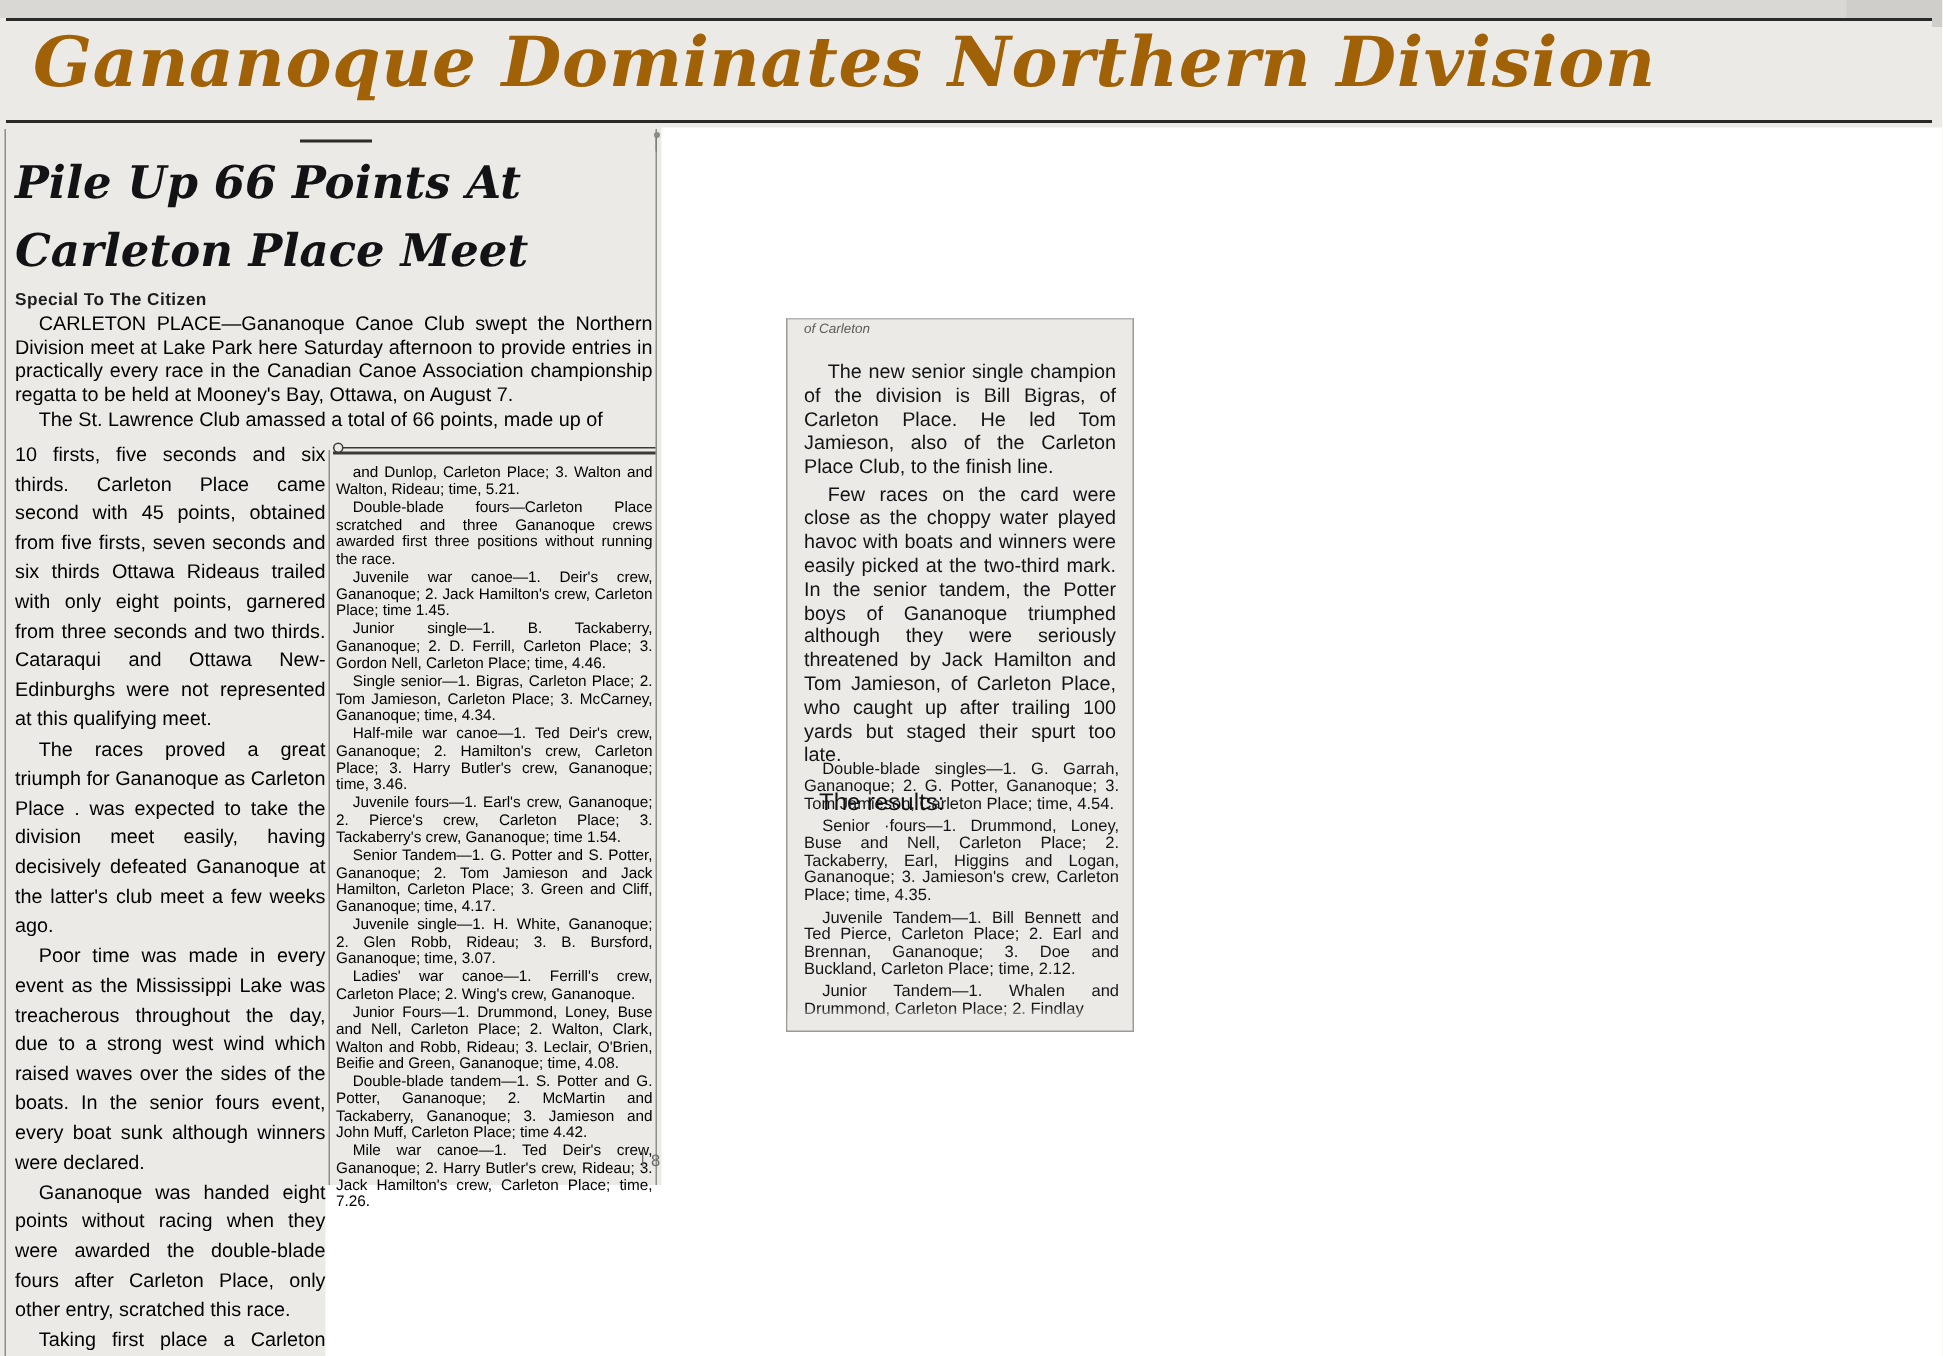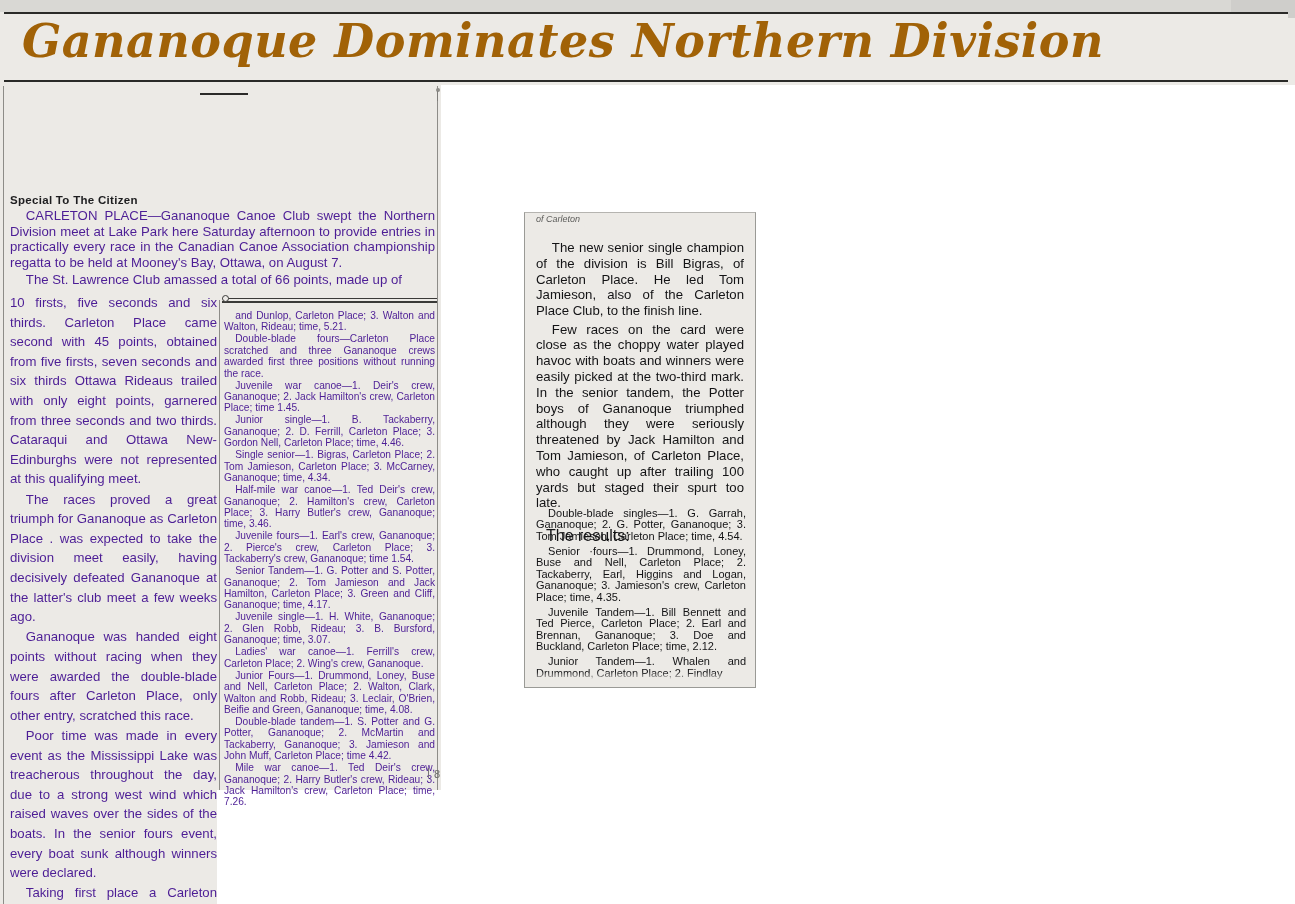--- a/index.html
+++ b/index.html
@@ -128,21 +128,21 @@
     font-weight: 700;
     font-size: 11.5px;
     letter-spacing: 0.3px;
     color: #1d1d1f;
   }
 
   
   .col {
     position: absolute;
     font-family: "Liberation Sans", sans-serif;
-    color: #4c1d95;
+    color: #000000;
     text-align: justify;
   }
   .col p {
     margin: 0 0 0.15em 0;
     text-indent: 1.2em;
   }
   .col p.noindent { text-indent: 0; }
 
   
   #lede {
@@ -287,33 +287,37 @@
 
     <div class="white-right"></div>
     <div class="white-bottom"></div>
 
     <div class="vrule" style="left:3px; top:86px; height:818px;"></div>
     <div class="vrule" style="left:437px; top:86px; height:704px;"></div>
     <div class="vrule" style="left:219px; top:300px; height:490px;"></div>
 
     <div class="deco-rule"></div>
 
+    <div class="subhead">
+      <div>Pile Up 66 Points At</div>
+      <div>Carleton Place Meet</div>
+    </div>
 
     <div class="special-line">Special To The Citizen</div>
 
     <div class="col" id="lede">
       <p>CARLETON PLACE—Gananoque Canoe Club swept the Northern Division meet at Lake Park here Saturday afternoon to provide entries in practically every race in the Canadian Canoe Association championship regatta to be held at Mooney's Bay, Ottawa, on August 7.</p>
       <p>The St. Lawrence Club amassed a total of 66 points, made up of</p>
     </div>
 
     <div class="col" id="col1">
       <p class="noindent">10 firsts, five seconds and six thirds. Carleton Place came second with 45 points, obtained from five firsts, seven seconds and six thirds Ottawa Rideaus trailed with only eight points, garnered from three seconds and two thirds. Cataraqui and Ottawa New-Edinburghs were not represented at this qualifying meet.</p>
       <p>The races proved a great triumph for Gananoque as Carleton Place . was expected to take the division meet easily, having decisively defeated Gananoque at the latter's club meet a few weeks ago.</p>
+      <p>Poor time was made in every event as the Mississippi Lake was treacherous throughout the day, due to a strong west wind which raised waves over the sides of the boats. In the senior fours event, every boat sunk although winners were declared.</p>
       <p>Gananoque was handed eight points without racing when they were awarded the double-blade fours after Carleton Place, only other entry, scratched this race.</p>
-      <p>Poor time was made in every event as the Mississippi Lake was treacherous throughout the day, due to a strong west wind which raised waves over the sides of the boats. In the senior fours event, every boat sunk although winners were declared.</p>
       <p>Taking first place a Carleton Place crew of Drummonds, Loney, Buse and Nell, went under just as their boat crossed the finish line. Following them, Jamieson's boat, of Carleton Place, sunk within ten feet of the finish line. A Gananoque crew under Tackaberry took second place, although they were trailing more than 200 yards after they sank on the quarter-mile turn.</p>
 
     </div>
 
     <div class="col2-rules">
       <div class="dot"></div>
       <div class="r"></div>
       <div class="r" style="height:2px;"></div>
     </div>
 

